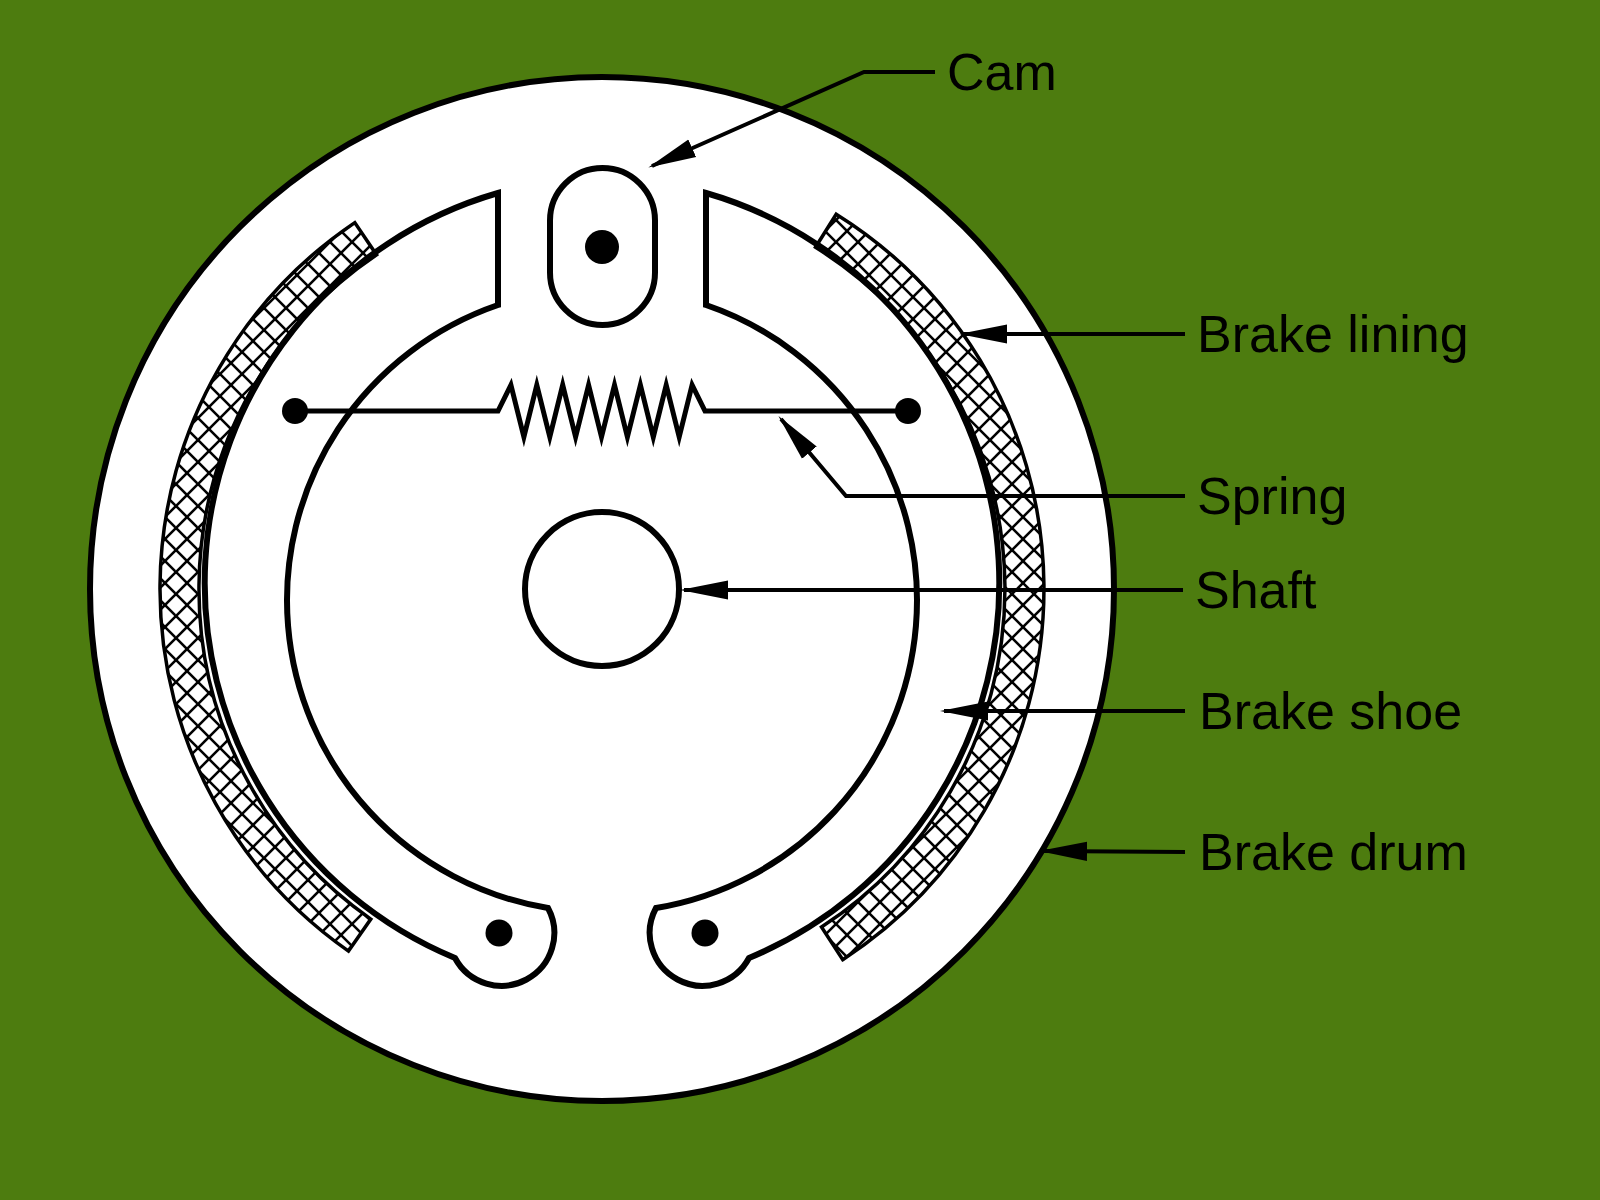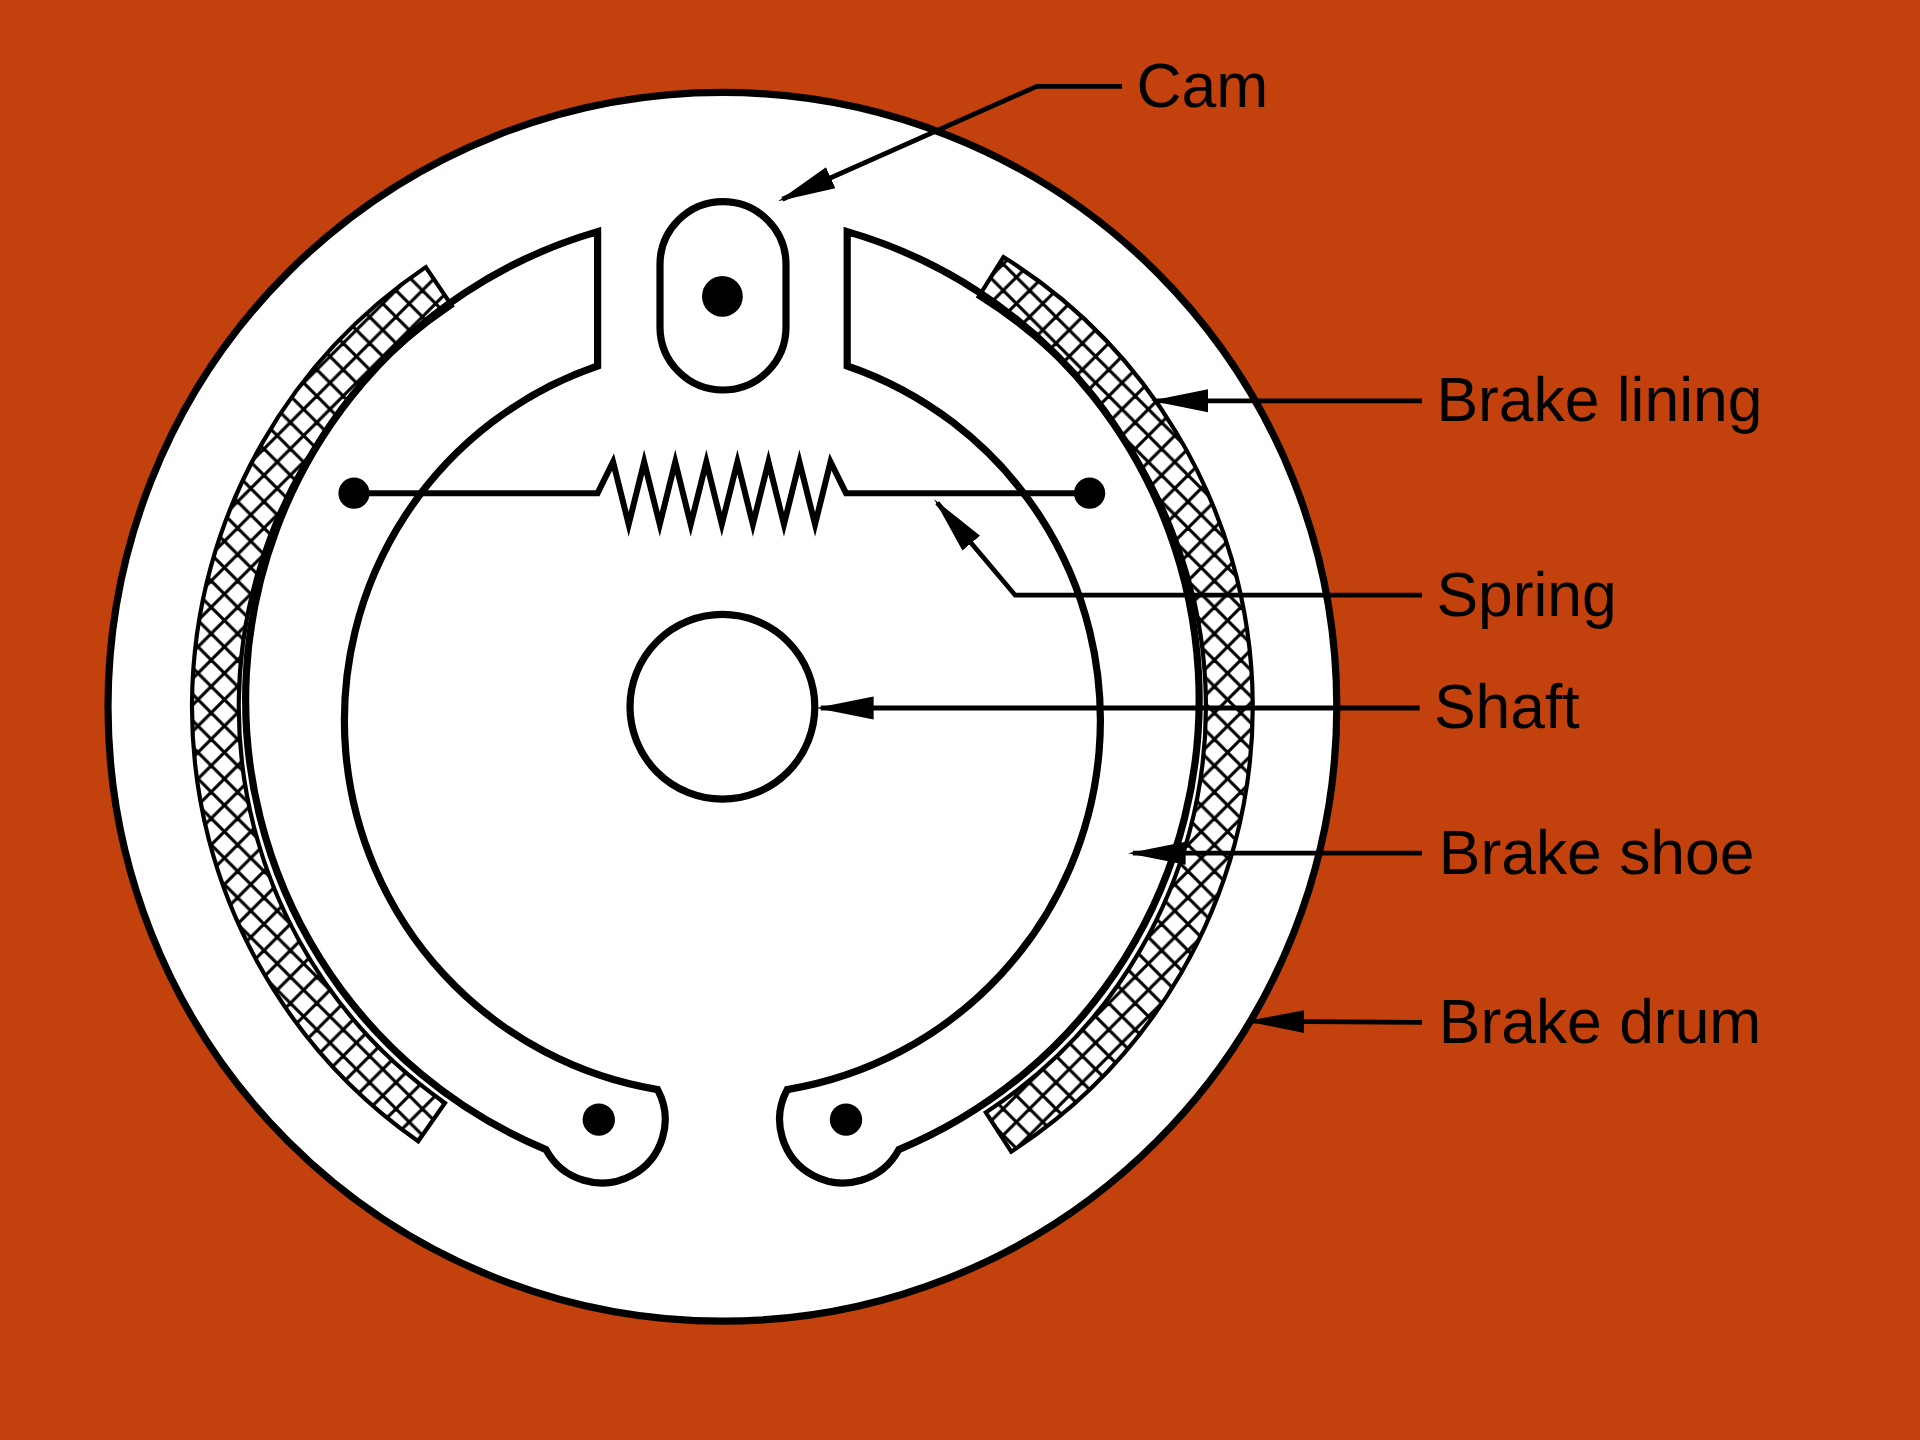--- a/index.html
+++ b/index.html
@@ -7,21 +7,21 @@
     padding: 0;
     background: #ffffff;
     width: 1600px;
     height: 1200px;
     font-family: "Liberation Sans", sans-serif;
   }
   .stage {
     position: relative;
     width: 1600px;
     height: 1200px;
-    background: #c2410c;
+    background: #4d7c0f;
     overflow: hidden;
   }
   svg { display: block; }
   .outline   { fill: #ffffff; stroke: #000000; stroke-width: 6; }
   .thinline  { fill: none;    stroke: #000000; stroke-width: 4; }
   .bandline  { stroke: #000000; stroke-width: 3.5; }
   .springline{ fill: none; stroke: #000000; stroke-width: 5; stroke-linejoin: miter; stroke-miterlimit: 12; }
   .dot       { fill: #000000; stroke: none; }
   .part-label {
     font-family: "Liberation Sans", sans-serif;

